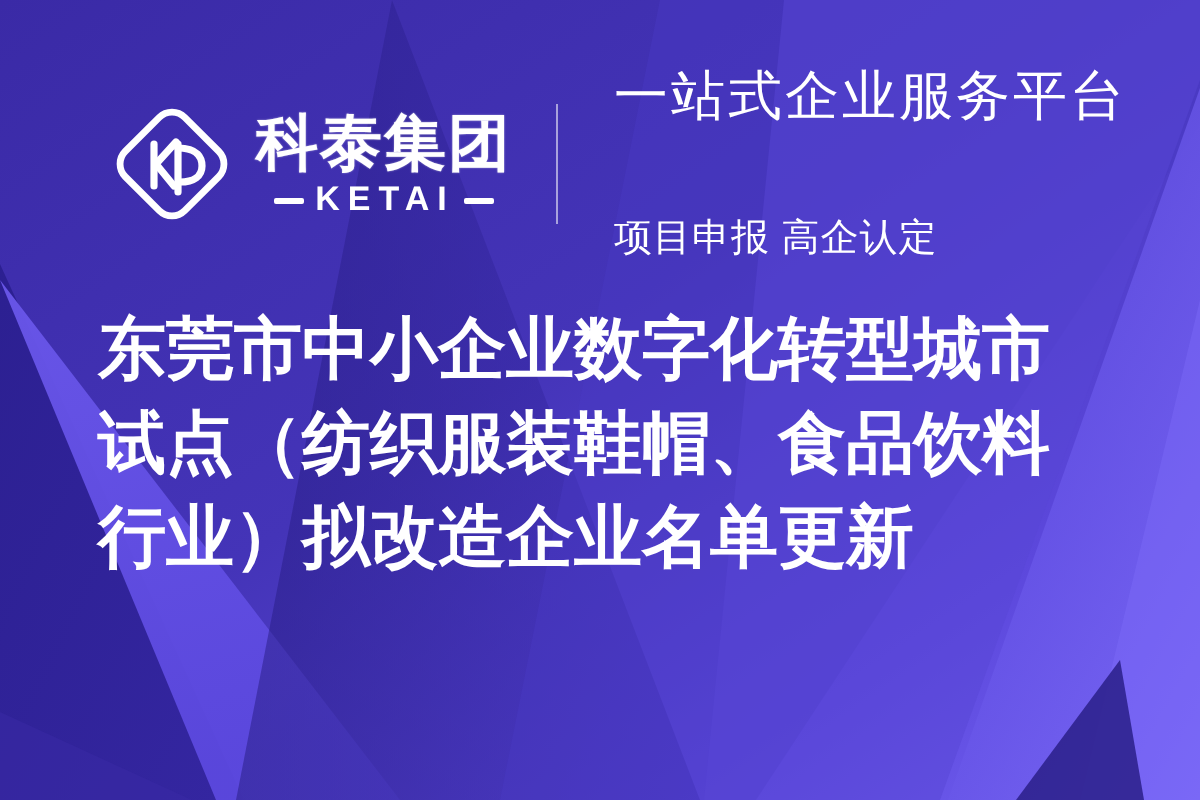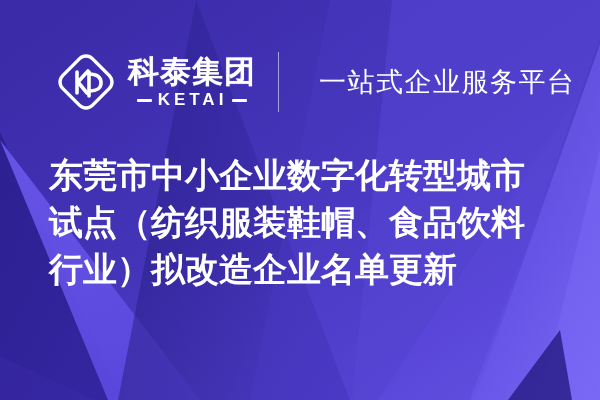--- a/index.html
+++ b/index.html
@@ -100,21 +100,21 @@
 
   .divider {
     width: 1px;
     height: 60px;
     background: rgba(255,255,255,0.55);
     margin-left: 22px;
     flex: 0 0 1px;
   }
 
   .tagline-block {
-    margin-left: 40px;
+    margin-left: 28px;
     display: flex;
     flex-direction: column;
     justify-content: flex-end;
     gap: 40px;
   }
   .tagline-main {
     color: #ffffff;
     font-size: 27px;
     line-height: 33px;
     letter-spacing: 1.5px;
@@ -219,18 +219,19 @@
           <span class="logo-en">KETAI</span>
           <span class="logo-dash"></span>
         </div>
       </div>
     </div>
 
     <div class="divider"></div>
 
     <div class="tagline-block">
       <div class="tagline-main">一站式企业服务平台</div>
+      <div class="tagline-sub">项目申报 高企认定</div>
     </div>
   </div>
 
   <div class="headline">东莞市中小企业数字化转型城市试点（纺织服装鞋帽、食品饮料行业）拟改造企业名单更新</div>
 
 </div>
 
 </body></html>

